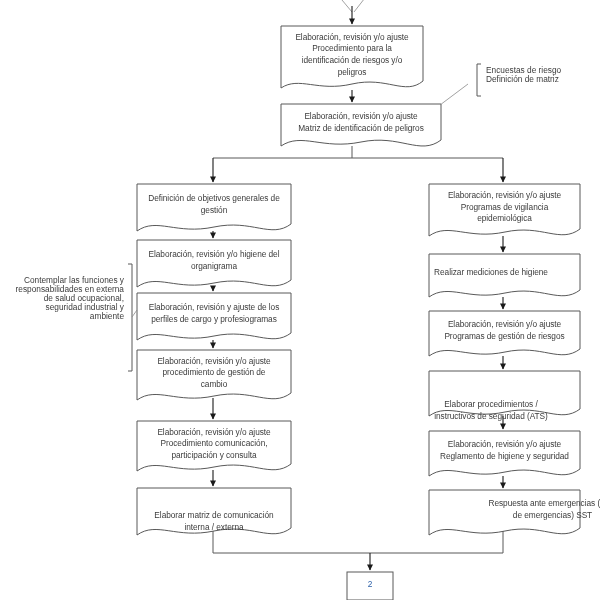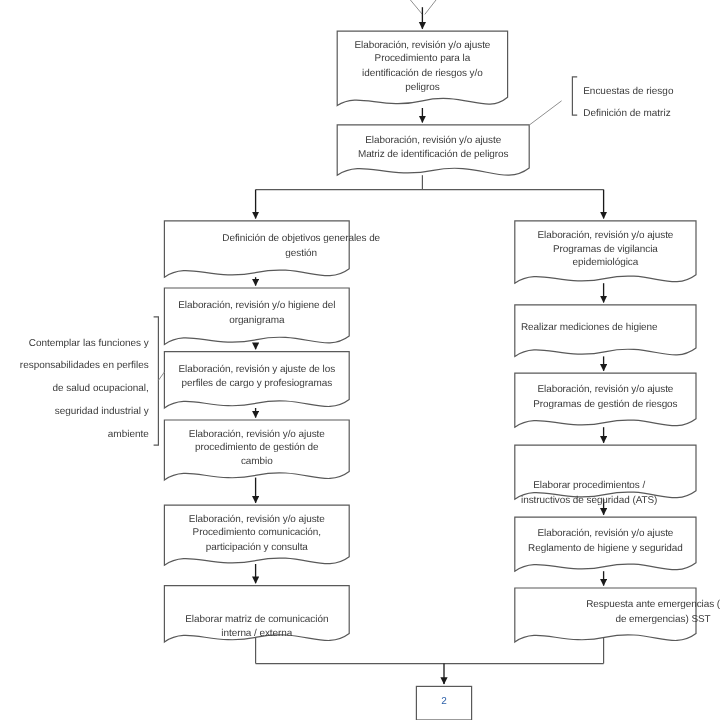--- a/index.html
+++ b/index.html
@@ -33,21 +33,21 @@
     letter-spacing: -0.05px;
     box-sizing: border-box;
     padding: 0 3px;
     pointer-events: none;
     white-space: pre-line;
   }
   .annot {
     position: absolute;
     color: #3b3b3b;
     font-size: 8.3px;
-    line-height: 19px;
+    line-height: 9px;
     white-space: pre-line;
     box-sizing: border-box;
   }
   .annot.right-align { text-align: right; }
   .annot.left-align { text-align: left; }
 </style>
 </head>
 <body>
 
 <svg id="canvas" viewBox="0 0 600 600" xmlns="http://www.w3.org/2000/svg">
@@ -213,21 +213,21 @@
 </svg>
 
 <div class="node-text" style="left:281px; top:26px; width:142px; height:58px;">Elaboración, revisión y/o ajuste
 Procedimiento para la
 identificación de riesgos y/o
 peligros</div>
 
 <div class="node-text" style="left:281px; top:104px; width:160px; height:38px;">Elaboración, revisión y/o ajuste
 Matriz de identificación de peligros</div>
 
-<div class="node-text" style="left:137px; top:184px; width:154px; height:42px;margin-left:37px;">Definición de objetivos generales de
+<div class="node-text" style="left:137px; top:184px; width:154px; height:42px;">Definición de objetivos generales de
 gestión</div>
 
 <div class="node-text" style="left:137px; top:240px; width:154px; height:42px;">Elaboración, revisión y/o higiene del
 organigrama</div>
 
 <div class="node-text" style="left:137px; top:293px; width:154px; height:42px;">Elaboración, revisión y ajuste de los
 perfiles de cargo y profesiogramas</div>
 
 <div class="node-text" style="left:137px; top:350px; width:154px; height:46px;">Elaboración, revisión y/o ajuste
 procedimiento de gestión de
@@ -257,16 +257,16 @@
 
 <div class="node-text" style="left:429px; top:490px; width:151px; height:40px;margin-left:48px;">Respuesta ante emergencias (Plan
 de emergencias) SST</div>
 
 <div class="node-text" style="left:347px; top:572px; width:46px; height:26px; color:#2b5fa8;">2</div>
 
 <div class="annot left-align" style="left:486px; top:66px; width:112px;">Encuestas de riesgo
 Definición de matriz</div>
 
 <div class="annot right-align" style="left:2px; top:276px; width:122px;">Contemplar las funciones y
-responsabilidades en perfiles
+responsabilidades en externa
 de salud ocupacional,
 seguridad industrial y
 ambiente</div>
 
 </body></html>

